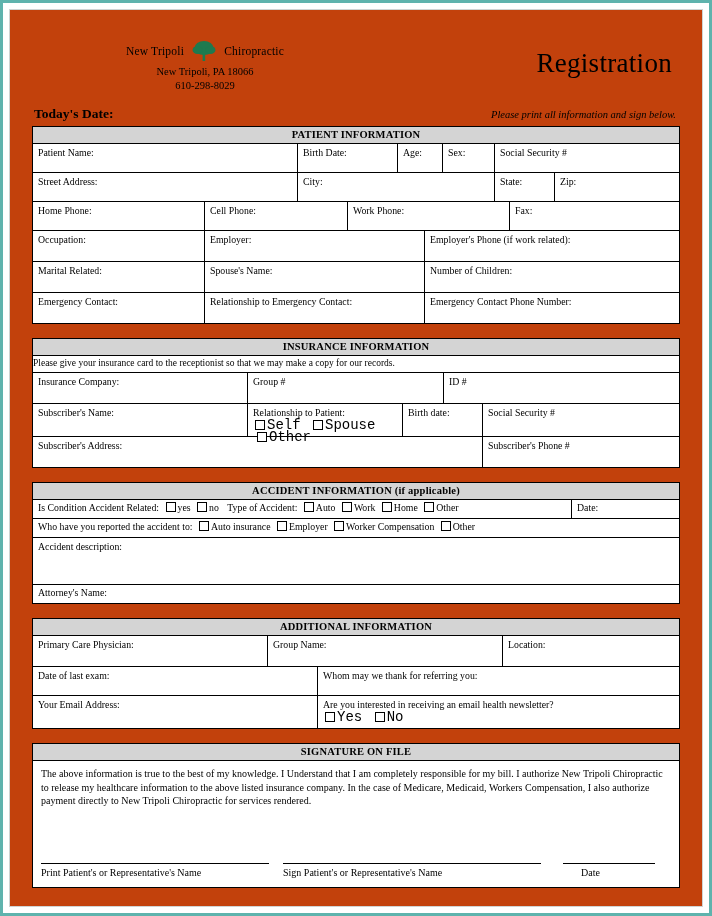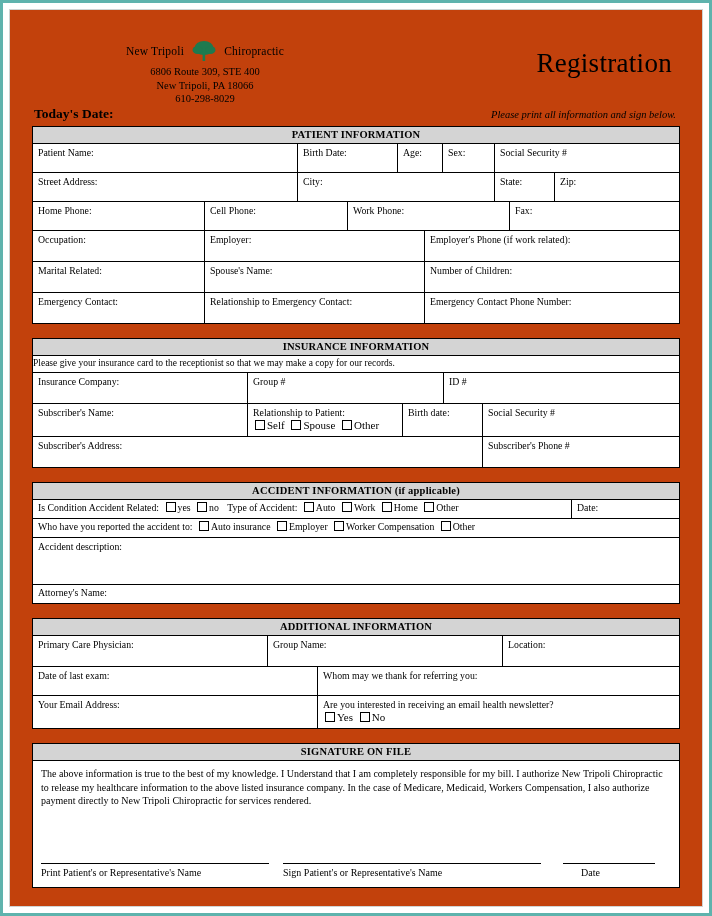--- a/index.html
+++ b/index.html
@@ -129,21 +129,21 @@
   
   .cb {
     display: inline-block;
     width: 8px; height: 8px;
     border: 1px solid #000;
     margin: 0 2px 0 4px;
     vertical-align: -1px;
     background: #fff;
   }
   .cb-first { margin-left: 2px; }
-  .inline-opts { font-size: 11px; }
+  .inline-opts { font-size: 14px; font-family: Liberation Mono, monospace; }
   
   .sig-body {
     padding: 6px 8px 4px 8px;
     font-size: 10px;
     line-height: 13.5px;
     height: 96px;
     box-sizing: border-box;
   }
   .sig-lines {
     position: relative;
@@ -173,21 +173,20 @@
           <span class="tree">
             <svg width="26" height="22" viewBox="0 0 26 22">
               <ellipse cx="13" cy="8" rx="9.5" ry="7" fill="#1e7a4f"></ellipse>
               <ellipse cx="6.5" cy="10" rx="5" ry="4" fill="#1e7a4f"></ellipse>
               <ellipse cx="19.5" cy="10" rx="5" ry="4" fill="#1e7a4f"></ellipse>
               <rect x="11.6" y="12" width="2.6" height="9" fill="#1e7a4f"></rect>
             </svg>
           </span>
           <span>Chiropractic</span>
         </div>
-        <div class="logo-addr">6806 Route 309, STE 400</div>
         <div class="logo-addr">New Tripoli, PA 18066</div>
         <div class="logo-addr">610-298-8029</div>
       </div>
       <div class="title">Registration</div>
     </div>
 
     <div class="daterow">
       <div class="todays">Today's Date:</div>
       <div class="printnote">Please print all information and sign below.</div>
     </div>

